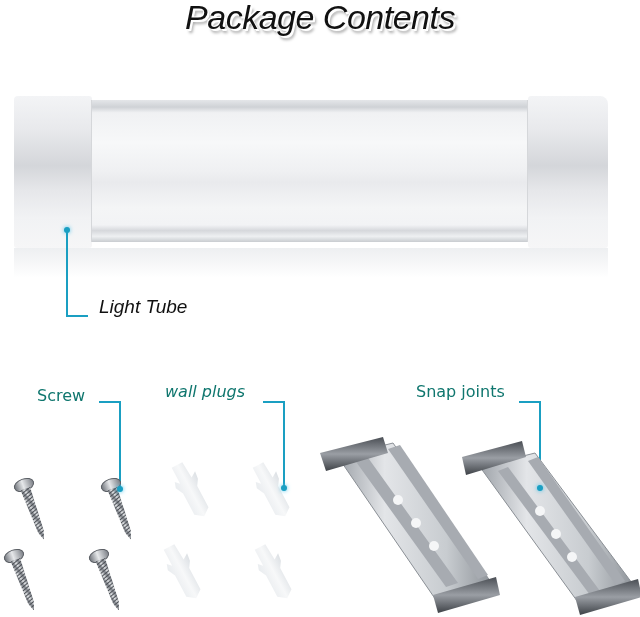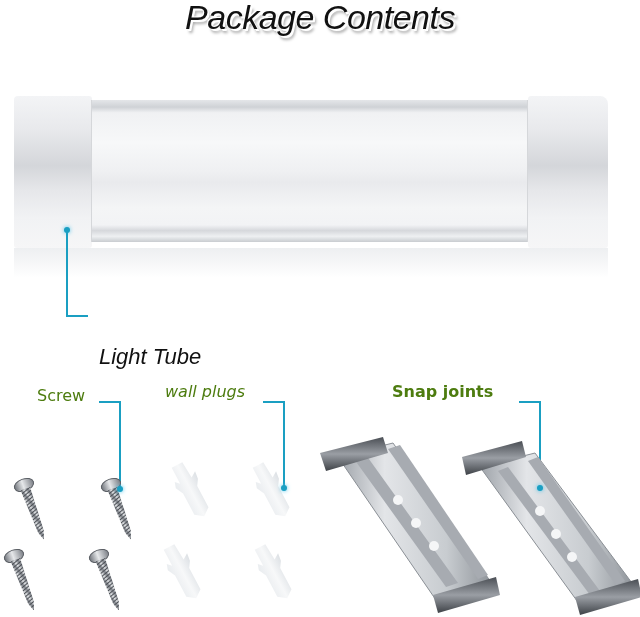--- a/index.html
+++ b/index.html
@@ -12,22 +12,22 @@
   .cap { position:absolute; top:0; height:152px; width:78px; border-radius:3px;
          background:linear-gradient(180deg,#f3f4f6 0%,#e8e9ec 22%,#d4d6da 46%,#e6e7ea 62%,#f1f2f4 80%,#f6f6f7 100%); }
   .cap.left { left:0; border-top-left-radius:4px; }
   .cap.right { right:0; width:80px; border-top-right-radius:8px; }
   .body { position:absolute; left:77px; right:80px; top:4px; height:142px;
           background:linear-gradient(180deg,#e4e6e9 0%,#cfd2d6 5%,#f0f1f3 9%,#f7f8f9 30%,#eff0f2 50%,#e9eaed 58%,#f4f5f6 76%,#f2f3f5 88%,#d6d8dc 92%,#eef0f2 96%,#c9ccd0 100%);
           border-left:1px solid #d5d7da; border-right:1px solid #d5d7da; }
   .reflection { left:14px; top:248px; width:594px; height:30px; background:linear-gradient(180deg,rgba(230,232,235,0.7),rgba(255,255,255,0)); }
   .callout-line { background:#1a9fc2; }
   .dot { width:6px; height:6px; border-radius:50%; background:#1a9fc2; box-shadow:0 0 4px #4fc3e8; }
-  .label-italic { font-style:italic; font-size:22px; color:#111;margin-top:48px; }
-  .label { font-size:16px; color:#4d7c0f; font-family:"DejaVu Sans", sans-serif; }
+  .label-italic { font-style:italic; font-size:19px; color:#111; }
+  .label { font-size:16px; color:#0f766e; font-family:"DejaVu Sans", sans-serif; }
 </style>
 </head>
 <body>
 
 <div class="abs title">Package Contents</div>
 
 <div class="abs tube">
   <div class="cap left"></div>
   <div class="body"></div>
   <div class="cap right"></div>
@@ -42,21 +42,21 @@
 <div class="abs label" style="left:37px;top:386px;">Screw</div>
 <div class="abs callout-line" style="left:99px;top:401px;width:22px;height:2px;"></div>
 <div class="abs callout-line" style="left:119px;top:401px;width:2px;height:88px;"></div>
 <div class="abs dot" style="left:117px;top:486px;z-index:3;"></div>
 
 <div class="abs label" style="left:165px;top:382px;font-style:italic;">wall plugs</div>
 <div class="abs callout-line" style="left:263px;top:401px;width:22px;height:2px;"></div>
 <div class="abs callout-line" style="left:283px;top:401px;width:2px;height:86px;"></div>
 <div class="abs dot" style="left:281px;top:485px;z-index:3;"></div>
 
-<div class="abs label" style="left:392px;top:382px;font-weight:bold;">Snap joints</div>
+<div class="abs label" style="left:416px;top:382px;">Snap joints</div>
 <div class="abs callout-line" style="left:519px;top:401px;width:22px;height:2px;"></div>
 <div class="abs callout-line" style="left:539px;top:401px;width:2px;height:86px;"></div>
 <div class="abs dot" style="left:537px;top:485px;z-index:3;"></div>
 
 <svg class="abs" style="left:0;top:455px;" width="140" height="155" viewBox="0 0 140 155">
   <defs>
     <linearGradient id="sg" x1="0" x2="1" y1="0" y2="0">
       <stop offset="0" stop-color="#6d7178"></stop>
         <stop offset="0.45" stop-color="#e6e8ea"></stop>
         <stop offset="1" stop-color="#7a7e85"></stop>

